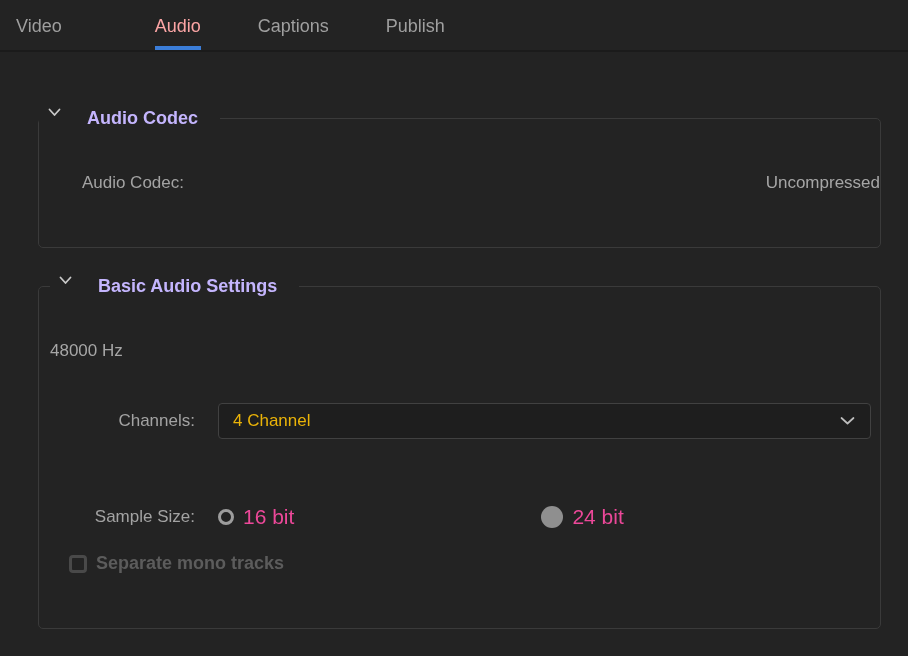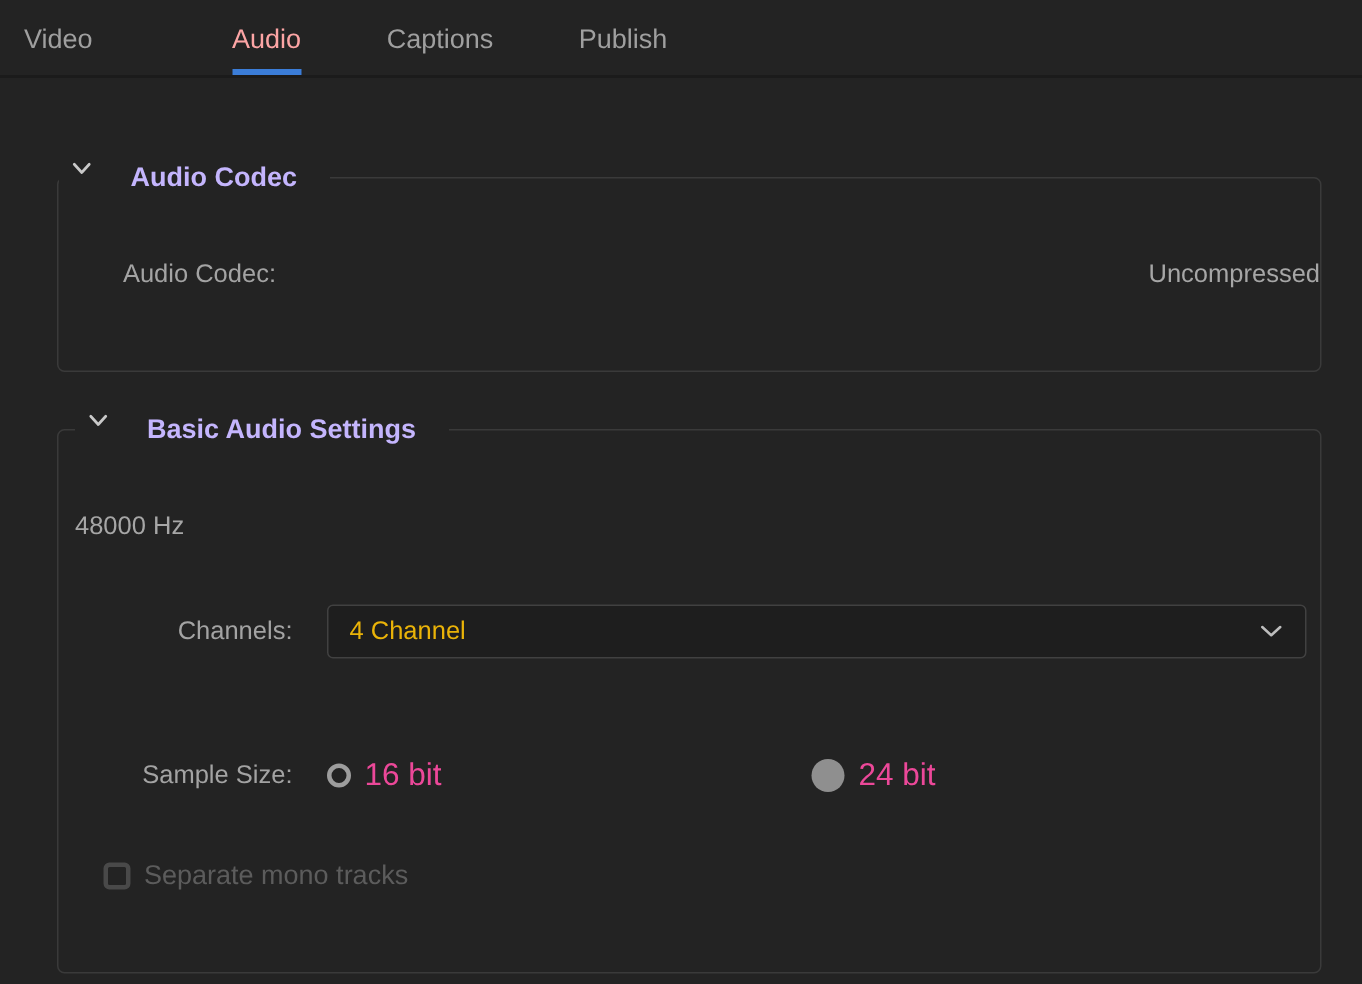--- a/index.html
+++ b/index.html
@@ -77,21 +77,21 @@
     text-align: right;
     flex: 0 0 145px;
     margin-right: 23px;
   }
   .row .field-value { color: #a6a6a6; }
 
   .row.codec-row      { margin-top: 44px; justify-content: space-between; }
   .row.samplerate-row { margin-top: 44px; }
   .row.channels-row   { margin-top: 42px; }
   .row.samplesize-row { margin-top: 66px; }
-  .row.mono-row       { margin-top: 44px; margin-left: 19px; }
+  .row.mono-row       { margin-top: 24px; margin-left: 19px; font-weight: bold; }
 
   
   .dropdown {
     position: relative;
     width: 653px;
     height: 36px;
     background: #1e1e1e;
     border: 1px solid #414141;
     border-radius: 4px;
     display: flex;

